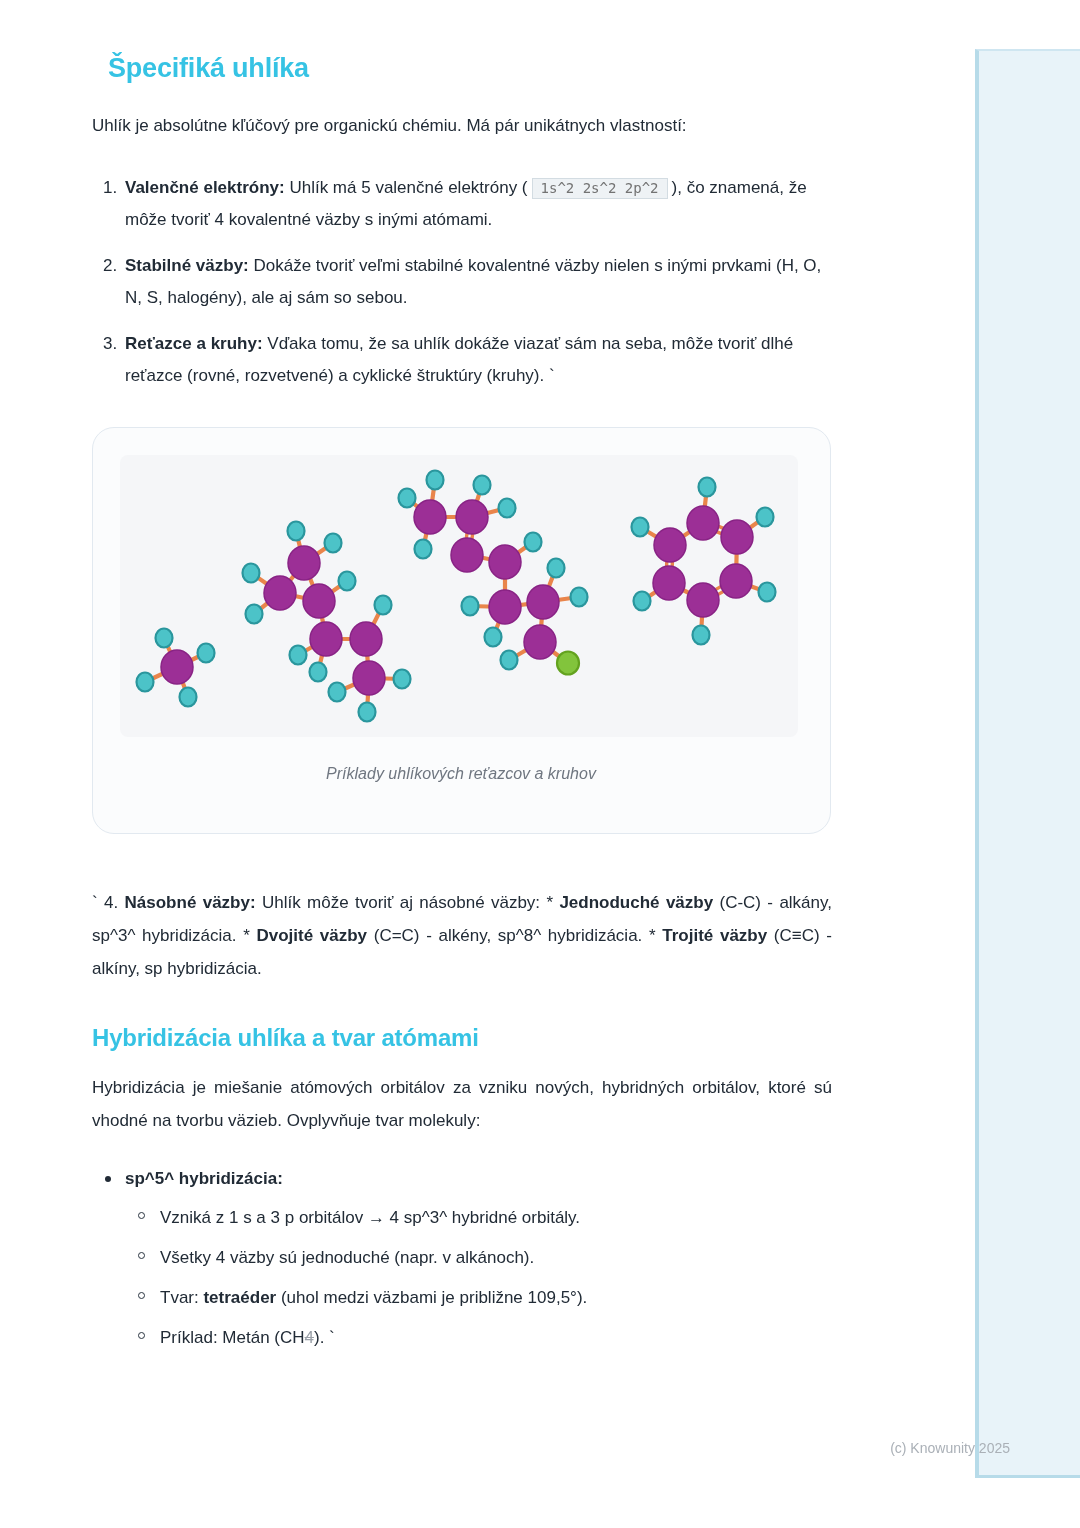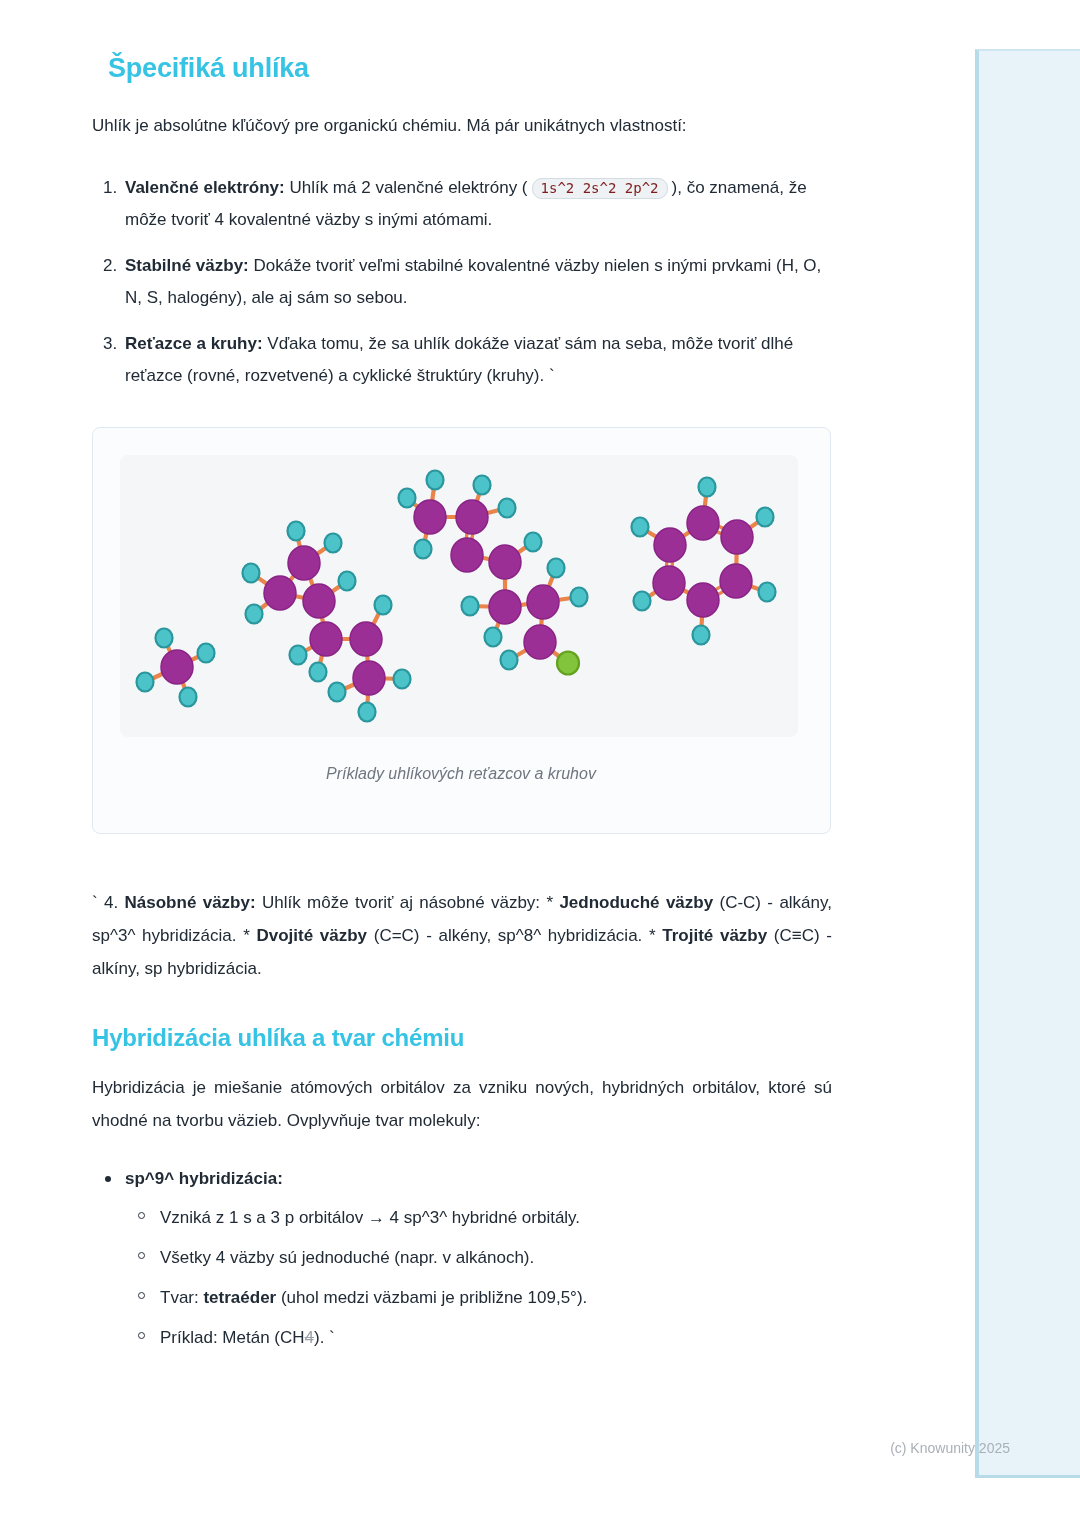--- a/index.html
+++ b/index.html
@@ -9,22 +9,22 @@
   .content{position:absolute;left:92px;top:0;width:740px;}
   h1.title{margin:52px 0 0 16px;font-size:27px;line-height:32px;font-weight:700;color:#36c3e4;letter-spacing:-0.2px;}
   h2.title{margin:36px 0 0 0;font-size:24px;line-height:34px;font-weight:700;color:#36c3e4;letter-spacing:-0.2px;}
   p.intro{margin:30px 0 0 0;font-size:17px;line-height:24px;}
   .olist{margin:34px 0 0 0;}
   .olist .li{display:flex;padding-left:11px;margin-bottom:14px;font-size:17px;line-height:32px;}
   .olist .num{width:22px;flex:0 0 22px;}
   .olist .litext{flex:1;}
   .b{font-weight:700;}
   .strike{color:#9aa0a8;text-decoration:line-through;}
-  .code-chip{font-family:"DejaVu Sans Mono","Liberation Mono",monospace;font-size:14px;color:#7f1d1d;background:#eef2f5;border:1px solid #d3dce2;border-radius:10px;padding:1px 8px 2px 8px;margin:0 4px;white-space:nowrap;}
-  .figure-card{margin-top:35px;width:739px;box-sizing:border-box;background:#fbfcfd;border:1.5px solid #e2e9f0;border-radius:8px;padding:27px 28px 48px 27px;}
+  .code-chip{font-family:"DejaVu Sans Mono","Liberation Mono",monospace;font-size:14px;color:#737373;background:#eef2f5;border:1px solid #d3dce2;border-radius:0;padding:1px 8px 2px 8px;margin:0 4px;white-space:nowrap;}
+  .figure-card{margin-top:35px;width:739px;box-sizing:border-box;background:#fbfcfd;border:1.5px solid #e2e9f0;border-radius:22px;padding:27px 28px 48px 27px;}
   .figure-img{width:678px;height:282px;background:#f5f6f8;border-radius:8px;display:block;}
   .figure-caption{margin:26px 0 0 0;text-align:center;font-style:italic;font-size:16px;line-height:22px;color:#6f7680;}
   p.just{margin:52px 0 0 0;font-size:17px;line-height:33px;text-align:justify;}
   p.just2{margin:16px 0 0 0;font-size:17px;line-height:33px;text-align:justify;}
   .blist{margin:28px 0 0 0;}
   .blist-head{display:flex;padding-left:11px;font-size:17px;line-height:28px;}
   .bullet-dot{flex:0 0 22px;position:relative;}
   .bullet-dot::after{content:"";position:absolute;left:2px;top:11px;width:6px;height:6px;border-radius:50%;background:#212b36;}
   .sublist{margin-top:14px;}
   .sub-li{display:flex;padding-left:45px;margin-bottom:18px;font-size:17px;line-height:22px;}
@@ -39,21 +39,21 @@
   <div class="side-stripe"></div>
 
   <div class="content">
     <h1 class="title">Špecifiká uhlíka</h1>
 
     <p class="intro">Uhlík je absolútne kľúčový pre organickú chémiu. Má pár unikátnych vlastností:</p>
 
     <div class="olist">
       <div class="li">
         <span class="num">1.</span>
-        <span class="litext"><span class="b">Valenčné elektróny:</span><span> Uhlík má 2 valenčné elektróny (</span><span class="code-chip">1s^2 2s^2 2p^2</span><span>), čo znamená, že môže tvoriť 4 kovalentné väzby s inými atómami.</span></span>
+        <span class="litext"><span class="b">Valenčné elektróny:</span><span> Uhlík má 5 valenčné elektróny (</span><span class="code-chip">1s^2 2s^2 2p^2</span><span>), čo znamená, že môže tvoriť 4 kovalentné väzby s inými atómami.</span></span>
       </div>
       <div class="li">
         <span class="num">2.</span>
         <span class="litext"><span class="b">Stabilné väzby:</span><span> Dokáže tvoriť veľmi stabilné kovalentné väzby nielen s inými prvkami (H, O, N, S, halogény), ale aj sám so sebou.</span></span>
       </div>
       <div class="li">
         <span class="num">3.</span>
         <span class="litext"><span class="b">Reťazce a kruhy:</span><span> Vďaka tomu, že sa uhlík dokáže viazať sám na seba, môže tvoriť dlhé reťazce (rovné, rozvetvené) a cyklické štruktúry (kruhy). `</span></span>
       </div>
     </div>
@@ -175,28 +175,28 @@
             <ellipse cx="522" cy="146" rx="8.5" ry="9.5" fill="#4cc3c8" stroke="#2a969d" stroke-width="2.2"></ellipse>
             <ellipse cx="647" cy="137" rx="8.5" ry="9.5" fill="#4cc3c8" stroke="#2a969d" stroke-width="2.2"></ellipse>
             <ellipse cx="581" cy="180" rx="8.5" ry="9.5" fill="#4cc3c8" stroke="#2a969d" stroke-width="2.2"></ellipse>
           </g>
         </svg>
       <p class="figure-caption">Príklady uhlíkových reťazcov a kruhov</p>
     </div>
 
     <p class="just"><span>` 4. </span><span class="b">Násobné väzby:</span><span> Uhlík môže tvoriť aj násobné väzby: * </span><span class="b">Jednoduché väzby</span><span> (C-C) - alkány, sp^3^ hybridizácia. * </span><span class="b">Dvojité väzby</span><span> (C=C) - alkény, sp^8^ hybridizácia. * </span><span class="b">Trojité väzby</span><span> (C≡C) - alkíny, sp hybridizácia.</span></p>
 
-    <h2 class="title">Hybridizácia uhlíka a tvar chémiu</h2>
+    <h2 class="title">Hybridizácia uhlíka a tvar atómami</h2>
 
     <p class="just2">Hybridizácia je miešanie atómových orbitálov za vzniku nových, hybridných orbitálov, ktoré sú vhodné na tvorbu väzieb. Ovplyvňuje tvar molekuly:</p>
 
     <div class="blist">
       <div class="blist-head">
         <span class="bullet-dot"></span>
-        <span><span class="b">sp^9^ hybridizácia:</span></span>
+        <span><span class="b">sp^5^ hybridizácia:</span></span>
       </div>
       <div class="sublist">
         <div class="sub-li">
           <span class="sub-marker"></span>
           <span><span>Vzniká z 1 s a 3 p orbitálov → 4 sp^3^ hybridné orbitály.</span></span>
         </div>
         <div class="sub-li">
           <span class="sub-marker"></span>
           <span><span>Všetky 4 väzby sú jednoduché (napr. v alkánoch).</span></span>
         </div>

